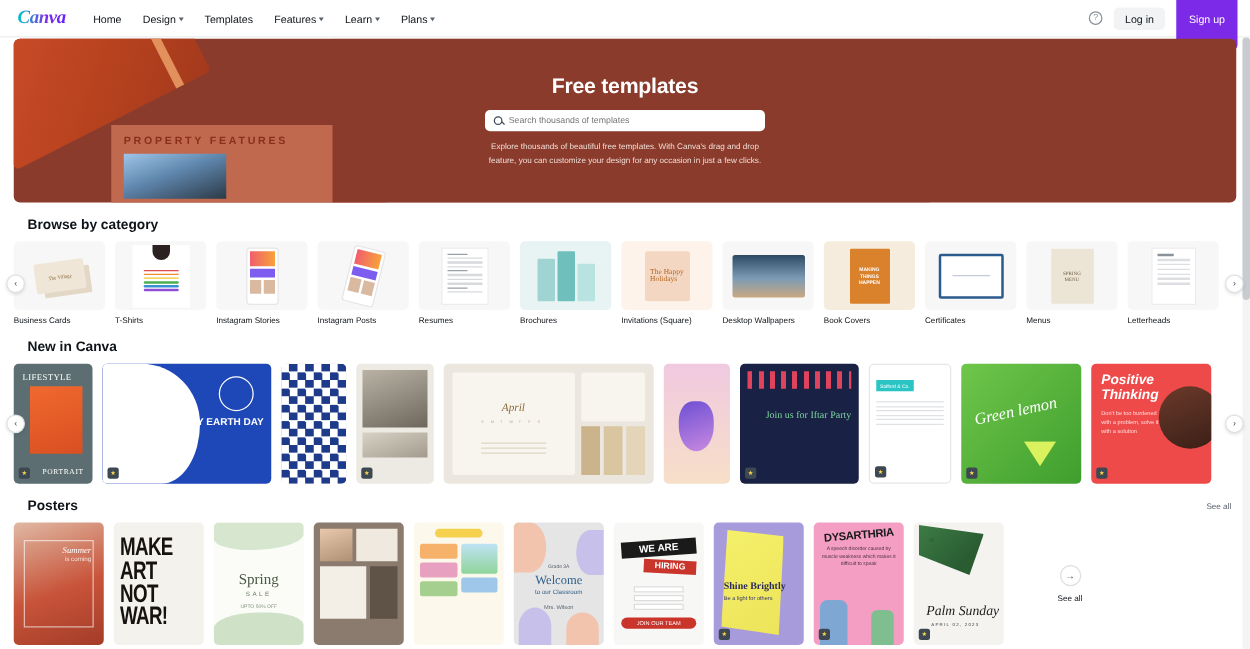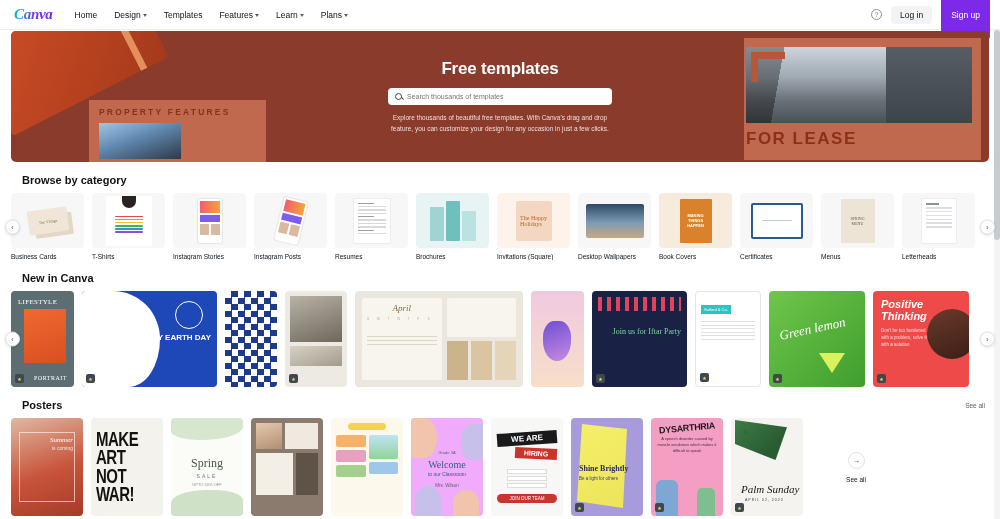--- a/index.html
+++ b/index.html
@@ -423,28 +423,20 @@
   <div class="hero-bg-left">
     <div class="nb">
         <div class="nb-band"></div>
       </div>
     <div class="prop-card">
       <div class="prop-title">PROPERTY FEATURES</div>
       <div class="prop-photo"></div>
     </div>
   </div>
   <div class="hero-shade"></div>
-  <div class="hero-bg-right">
-    <div class="lease-card">
-      <div class="lease-photo">
-          <div class="lease-frame"></div>
-        </div>
-      <div class="lease-title">FOR LEASE</div>
-    </div>
-  </div>
 
   <div class="hero-center">
     <div class="hero-inner">
       <div class="hero-title">Free templates</div>
       <div class="search-wrap">
         <span class="mag"></span>
         <input class="search-input" type="text" placeholder="Search thousands of templates" style="">
       </div>
       <div class="hero-desc">Explore thousands of beautiful free templates. With Canva's drag and drop feature, you can customize your design for any occasion in just a few clicks.</div>
     </div>
@@ -620,21 +612,21 @@
         repeating-conic-gradient(#1e3a8a 0% 25%, #ffffff 0% 50%) 0 0/13px 13px,
         #ffffff"></div>
 
     <div class="tpl" style="width:62px;height:96px;background:#eceae3;padding:5px">
       <div style="width:100%;height:46px;background:linear-gradient(160deg,#b9b2a5,#6e675c)"></div>
       <div style="width:100%;height:20px;margin-top:4px;background:linear-gradient(160deg,#d8d2c6,#a29b8d)"></div>
       <div class="badge">★</div>
     </div>
 
     <div class="tpl" style="width:168px;height:96px;background:#ece7de;padding:7px;display:flex;gap:5px">
-      <div style="flex:1;background:#f8f5ef;border-radius:2px;padding:5px">
+      <div style="flex:1;background:#f8f5ef;border-radius:2px;padding:23px">
         <div style="font-family:'Liberation Serif',serif;font-size:9px;color:#8a6a3b;text-align:center;font-style:italic">April</div>
         <div style="display:grid;grid-template-columns:repeat(7,1fr);gap:1px;margin-top:4px">
           <div class="tiny" style="color:#b5a98f">S</div>
             <div class="tiny" style="color:#b5a98f">M</div>
             <div class="tiny" style="color:#b5a98f">T</div>
             <div class="tiny" style="color:#b5a98f">W</div>
             <div class="tiny" style="color:#b5a98f">T</div>
             <div class="tiny" style="color:#b5a98f">F</div>
             <div class="tiny" style="color:#b5a98f">S</div>
         </div>
@@ -736,21 +728,21 @@
           <div style="background:#e8a0c0;height:12px;border-radius:2px;margin-bottom:3px"></div>
           <div style="background:#a5cf8f;height:12px;border-radius:2px"></div>
         </div>
         <div style="flex:1">
           <div style="background:linear-gradient(180deg,#bfe3f5,#8fd49a);height:24px;border-radius:2px;margin-bottom:3px"></div>
           <div style="background:#9fc7ea;height:12px;border-radius:2px"></div>
         </div>
       </div>
     </div>
 
-    <div class="poster" style="width:72px;height:98px;background:#f0abfc;text-align:center;padding:6px">
+    <div class="poster" style="width:72px;height:98px;background:#e5e5e5;text-align:center;padding:6px">
       <div style="position:absolute;left:0;top:0;width:26px;height:40px;background:#f2c4ae;border-radius:0 60% 60% 0"></div>
       <div style="position:absolute;right:0;top:6px;width:22px;height:36px;background:#c6c0ea;border-radius:60% 0 0 60%"></div>
       <div style="position:absolute;left:4px;bottom:0;width:26px;height:30px;background:#c6c0ea;border-radius:50% 50% 0 0"></div>
       <div style="position:absolute;right:4px;bottom:0;width:26px;height:26px;background:#f2c4ae;border-radius:50% 50% 0 0"></div>
       <div style="position:relative;margin-top:26px;font-size:4px;color:#5a6270">Grade 3A</div>
       <div style="position:relative;margin-top:4px;font-size:10px;color:#2f5f8a;font-family:'Liberation Serif',serif">Welcome</div>
       <div style="position:relative;font-size:5px;color:#2f5f8a;margin-top:1px">to our Classroom</div>
       <div style="position:relative;font-size:4.5px;color:#5a6270;margin-top:6px">Mrs. Wilson</div>
     </div>
 

